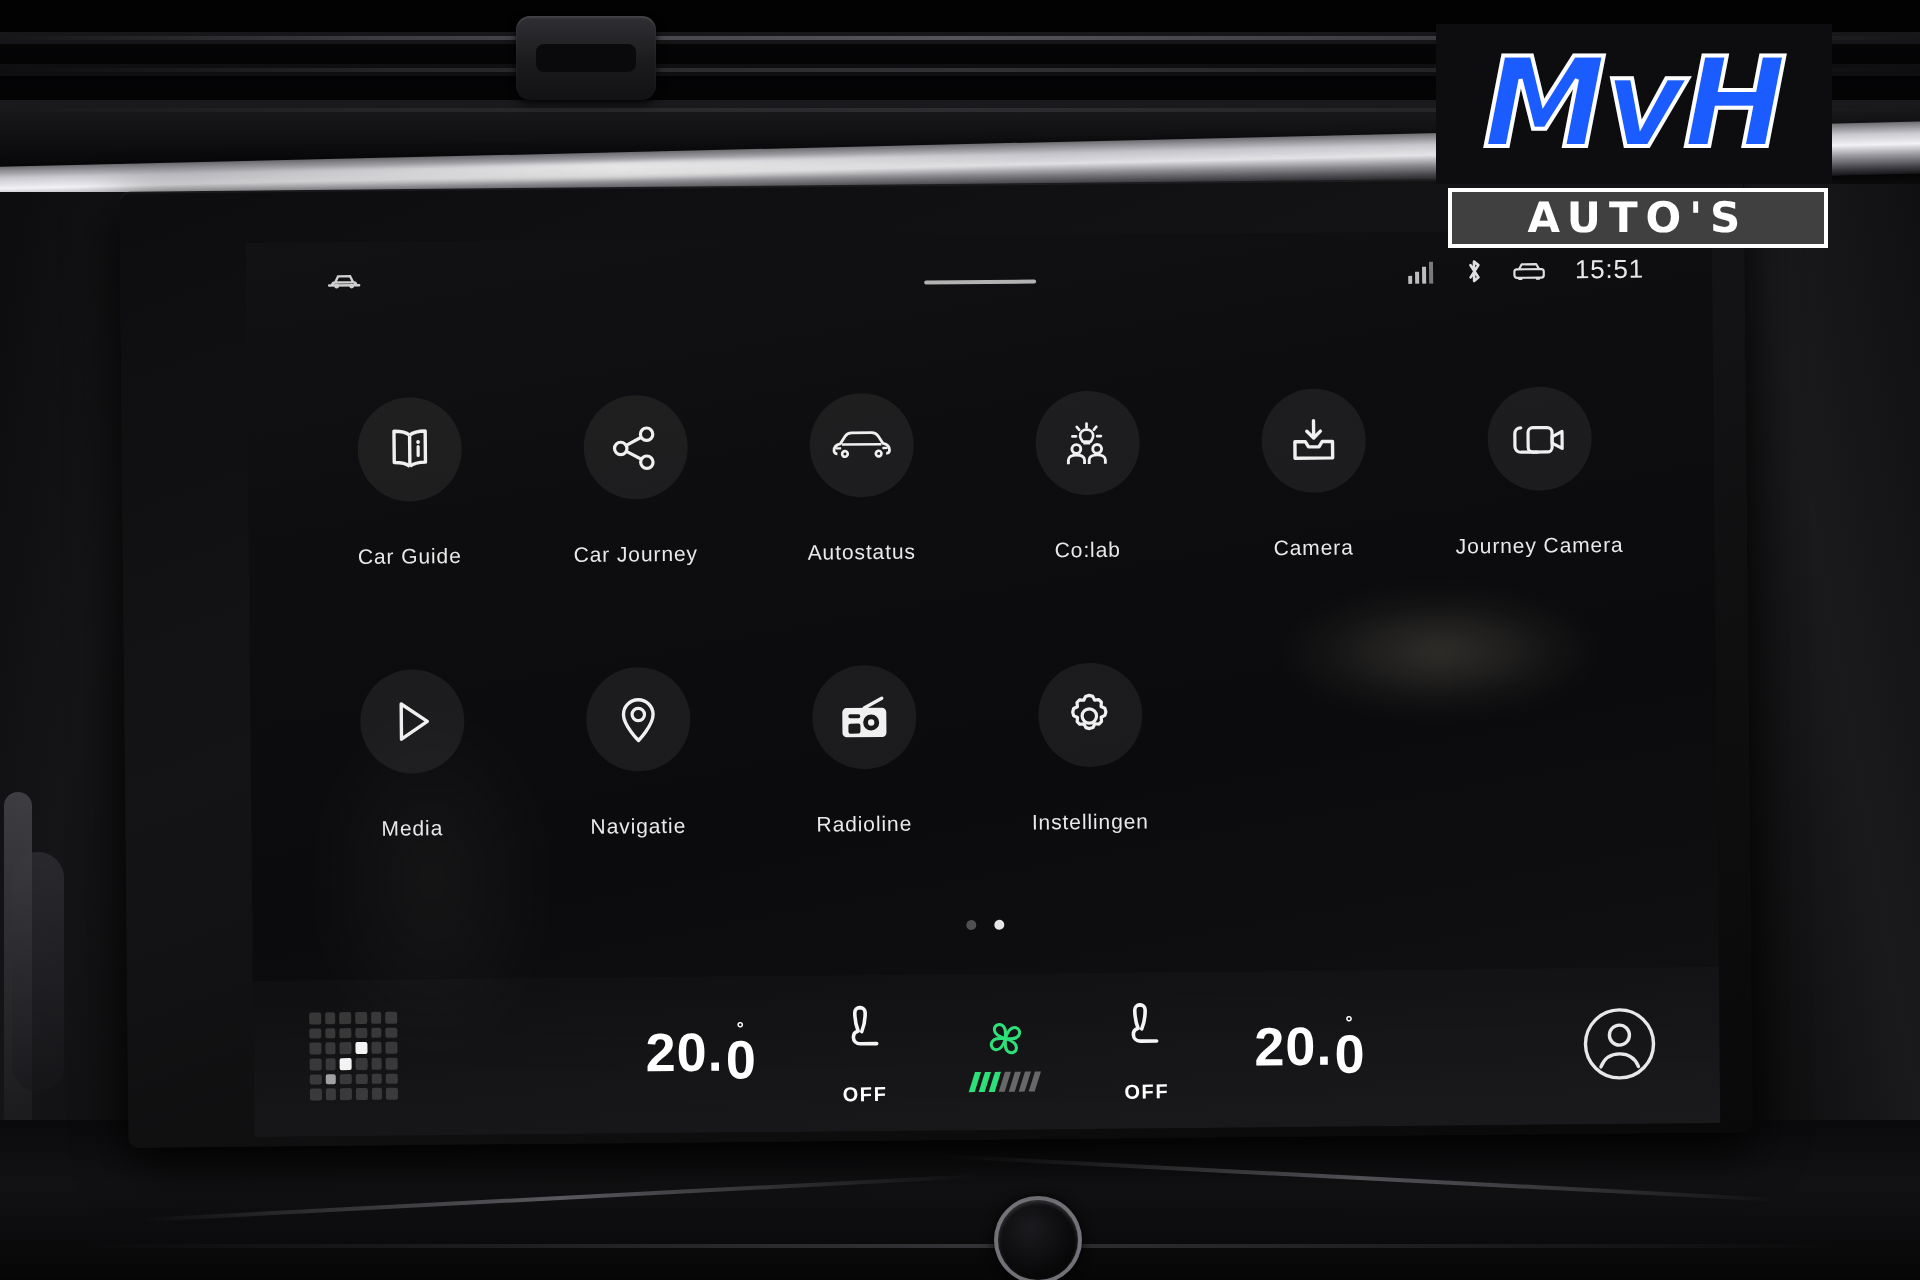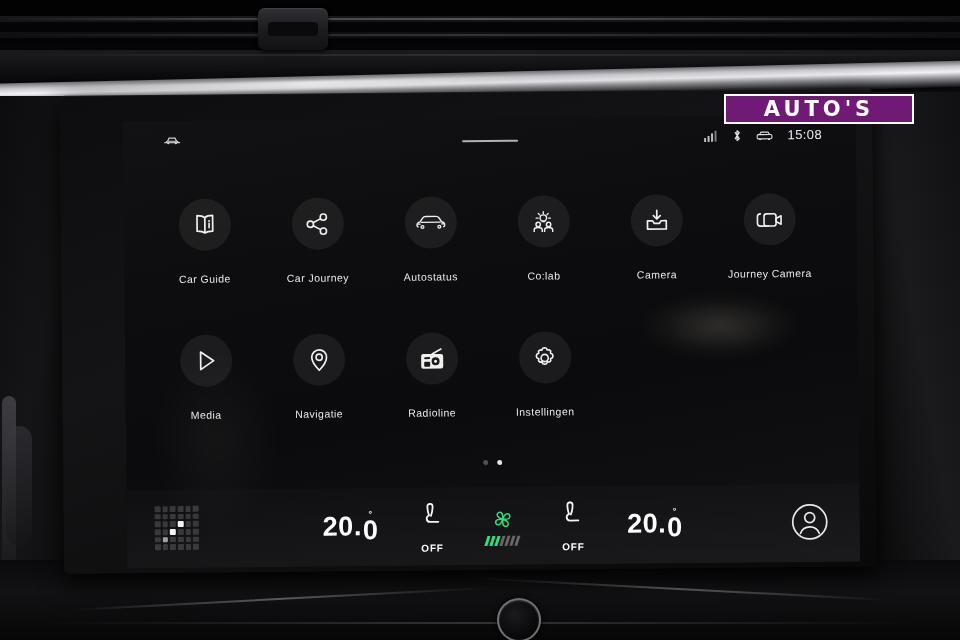--- a/index.html
+++ b/index.html
@@ -114,21 +114,21 @@
   .fanbars span.on{background:#2ee07a;}
   .cl-profile{position:absolute;right:30px;top:18px;}
 
   
   .wm{position:absolute;left:718px;top:12px;width:198px;height:112px;}
   .wm-main{position:absolute;left:0;top:0;width:198px;height:80px;
     background:#0d0d0f;display:flex;align-items:center;justify-content:center;}
   .wm-main .txt{font-family:"DejaVu Sans",sans-serif;font-weight:bold;font-style:italic;
     font-size:62px;line-height:62px;color:#1a5cff;
     -webkit-text-stroke:2px #ffffff;letter-spacing:-1px;}
-  .wm-sub{position:absolute;left:6px;top:82px;width:190px;height:30px;background:#701a75;
+  .wm-sub{position:absolute;left:6px;top:82px;width:190px;height:30px;background:#404040;
     border:2px solid #ffffff;box-sizing:border-box;display:flex;align-items:center;justify-content:center;}
   .wm-sub .txt{font-family:"DejaVu Sans",sans-serif;font-weight:bold;font-size:21px;color:#fff;letter-spacing:4px;}
 
   svg{display:block;}
 </style>
 </head>
 <body>
 
 <div id="stage">
 
@@ -197,21 +197,21 @@
           </svg>
         </span>
         <span>
           <svg width="17" height="12" viewBox="0 0 22 14">
             <rect x="1.5" y="6" width="19" height="5.5" rx="1.6" fill="none" stroke="#e0e0e0" stroke-width="1.4"></rect>
             <path d="M4.5 6l1.8-3.2h9.4L17.5 6" fill="none" stroke="#e0e0e0" stroke-width="1.4" stroke-linejoin="round"></path>
             <rect x="4" y="11.5" width="2.6" height="1.4" fill="#e0e0e0"></rect>
             <rect x="15.4" y="11.5" width="2.6" height="1.4" fill="#e0e0e0"></rect>
           </svg>
         </span>
-        <span class="sb-time">15:08</span>
+        <span class="sb-time">15:51</span>
       </div>
     </div>
 
     <div class="grid">
 
       <div class="row" style="margin-top:32px;">
 
         <div class="app">
           <div class="disc">
             <span>
@@ -469,18 +469,21 @@
           <path d="M10.6 31.4c1.6-4 5-6.4 9.4-6.4s7.8 2.4 9.4 6.4" fill="none" stroke="#e8e8e8" stroke-width="1.7" stroke-linecap="round"></path>
         </svg>
       </div>
     </div>
 
     <div class="screen-sheen"></div>
     <div class="screen-sheen2"></div>
   </div>
 
   <div class="wm">
+    <div class="wm-main">
+      <span class="txt">MvH</span>
+    </div>
     <div class="wm-sub">
       <span class="txt">AUTO'S</span>
     </div>
   </div>
 
 </div>
 
 </body></html>

